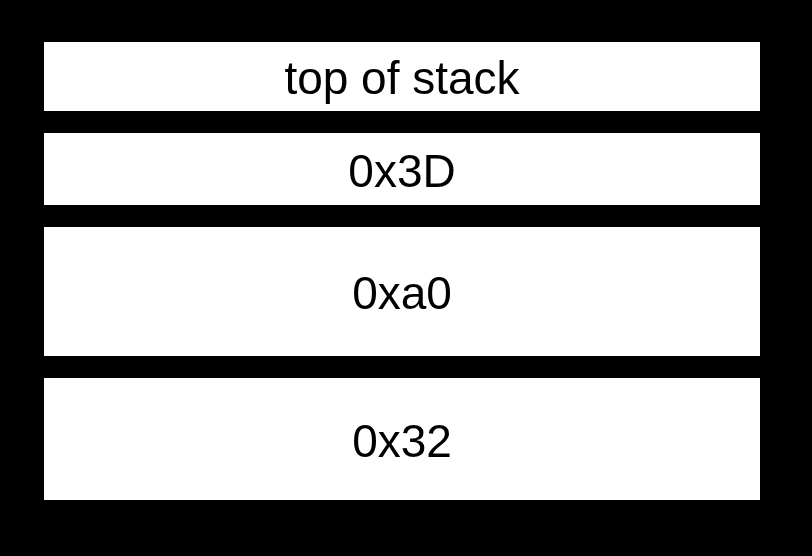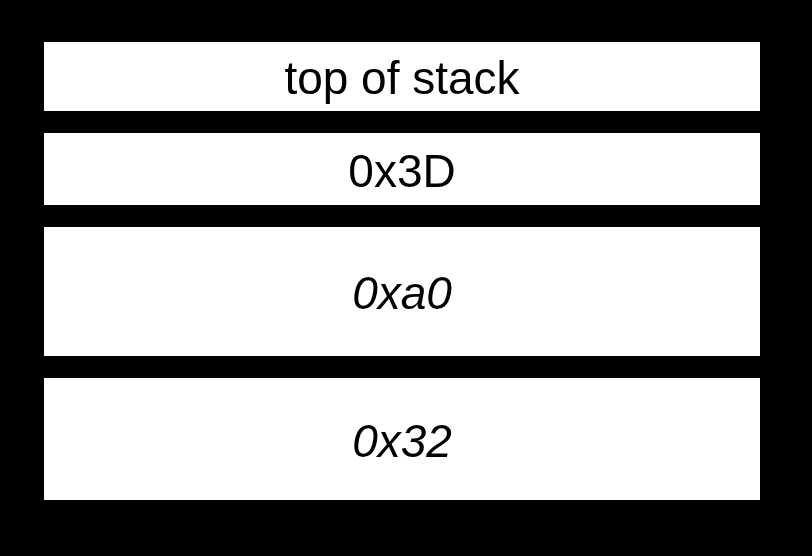--- a/index.html
+++ b/index.html
@@ -26,22 +26,22 @@
     gap: 22px;
   }
   .stack-row {
     background: #ffffff;
     display: flex;
     align-items: center;
     justify-content: center;
   }
   .stack-row:nth-child(1) { height: 76px; }
   .stack-row:nth-child(2) { height: 79px; }
-  .stack-row:nth-child(3) { height: 142px; font-style: italic; }
-  .stack-row:nth-child(4) { height: 135px; font-style: italic; }
+  .stack-row:nth-child(3) { height: 142px; }
+  .stack-row:nth-child(4) { height: 135px; }
   .stack-row-label {
     color: #000000;
     font-size: 46px;
     line-height: 1;
     white-space: nowrap;
     
     transform: translateY(2px);
   }
 </style>
 </head>

